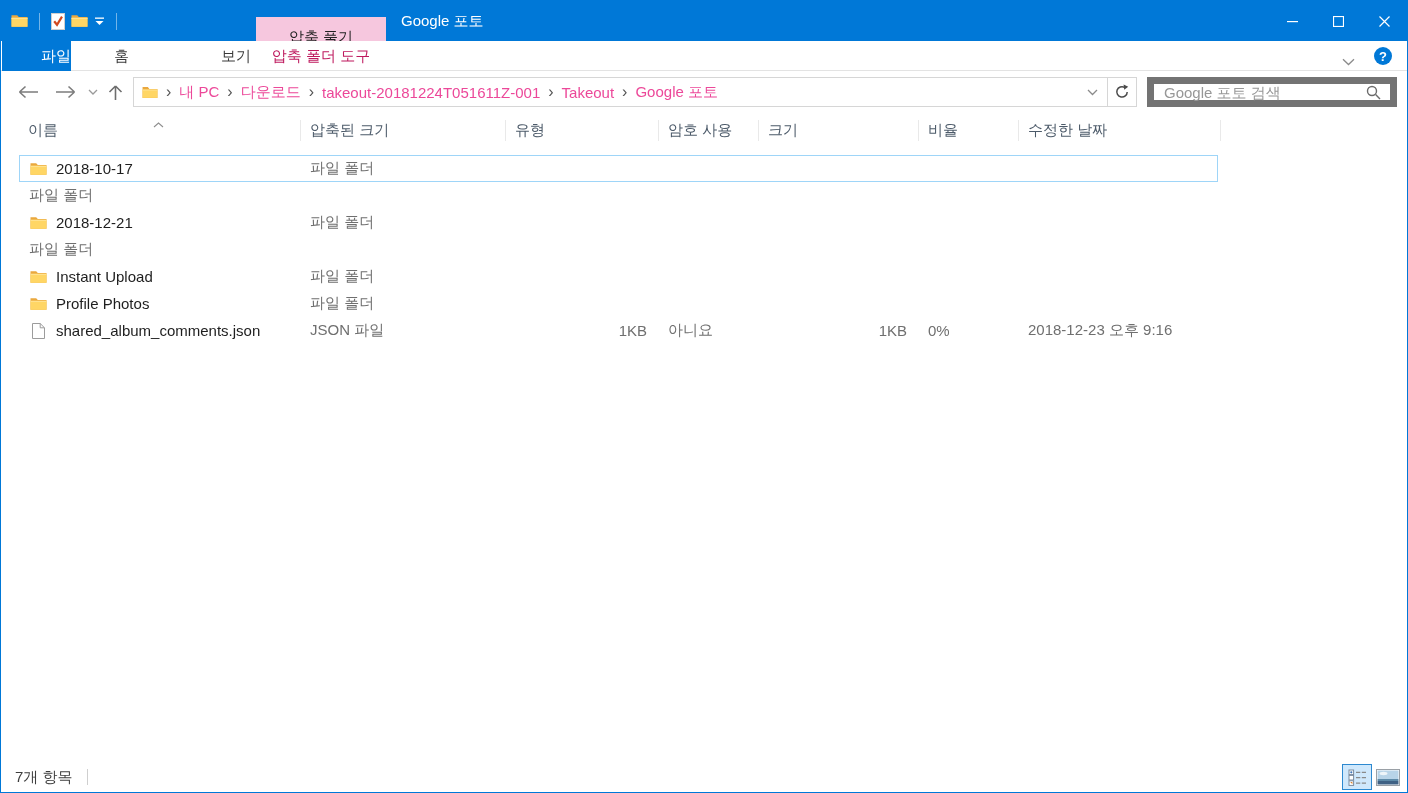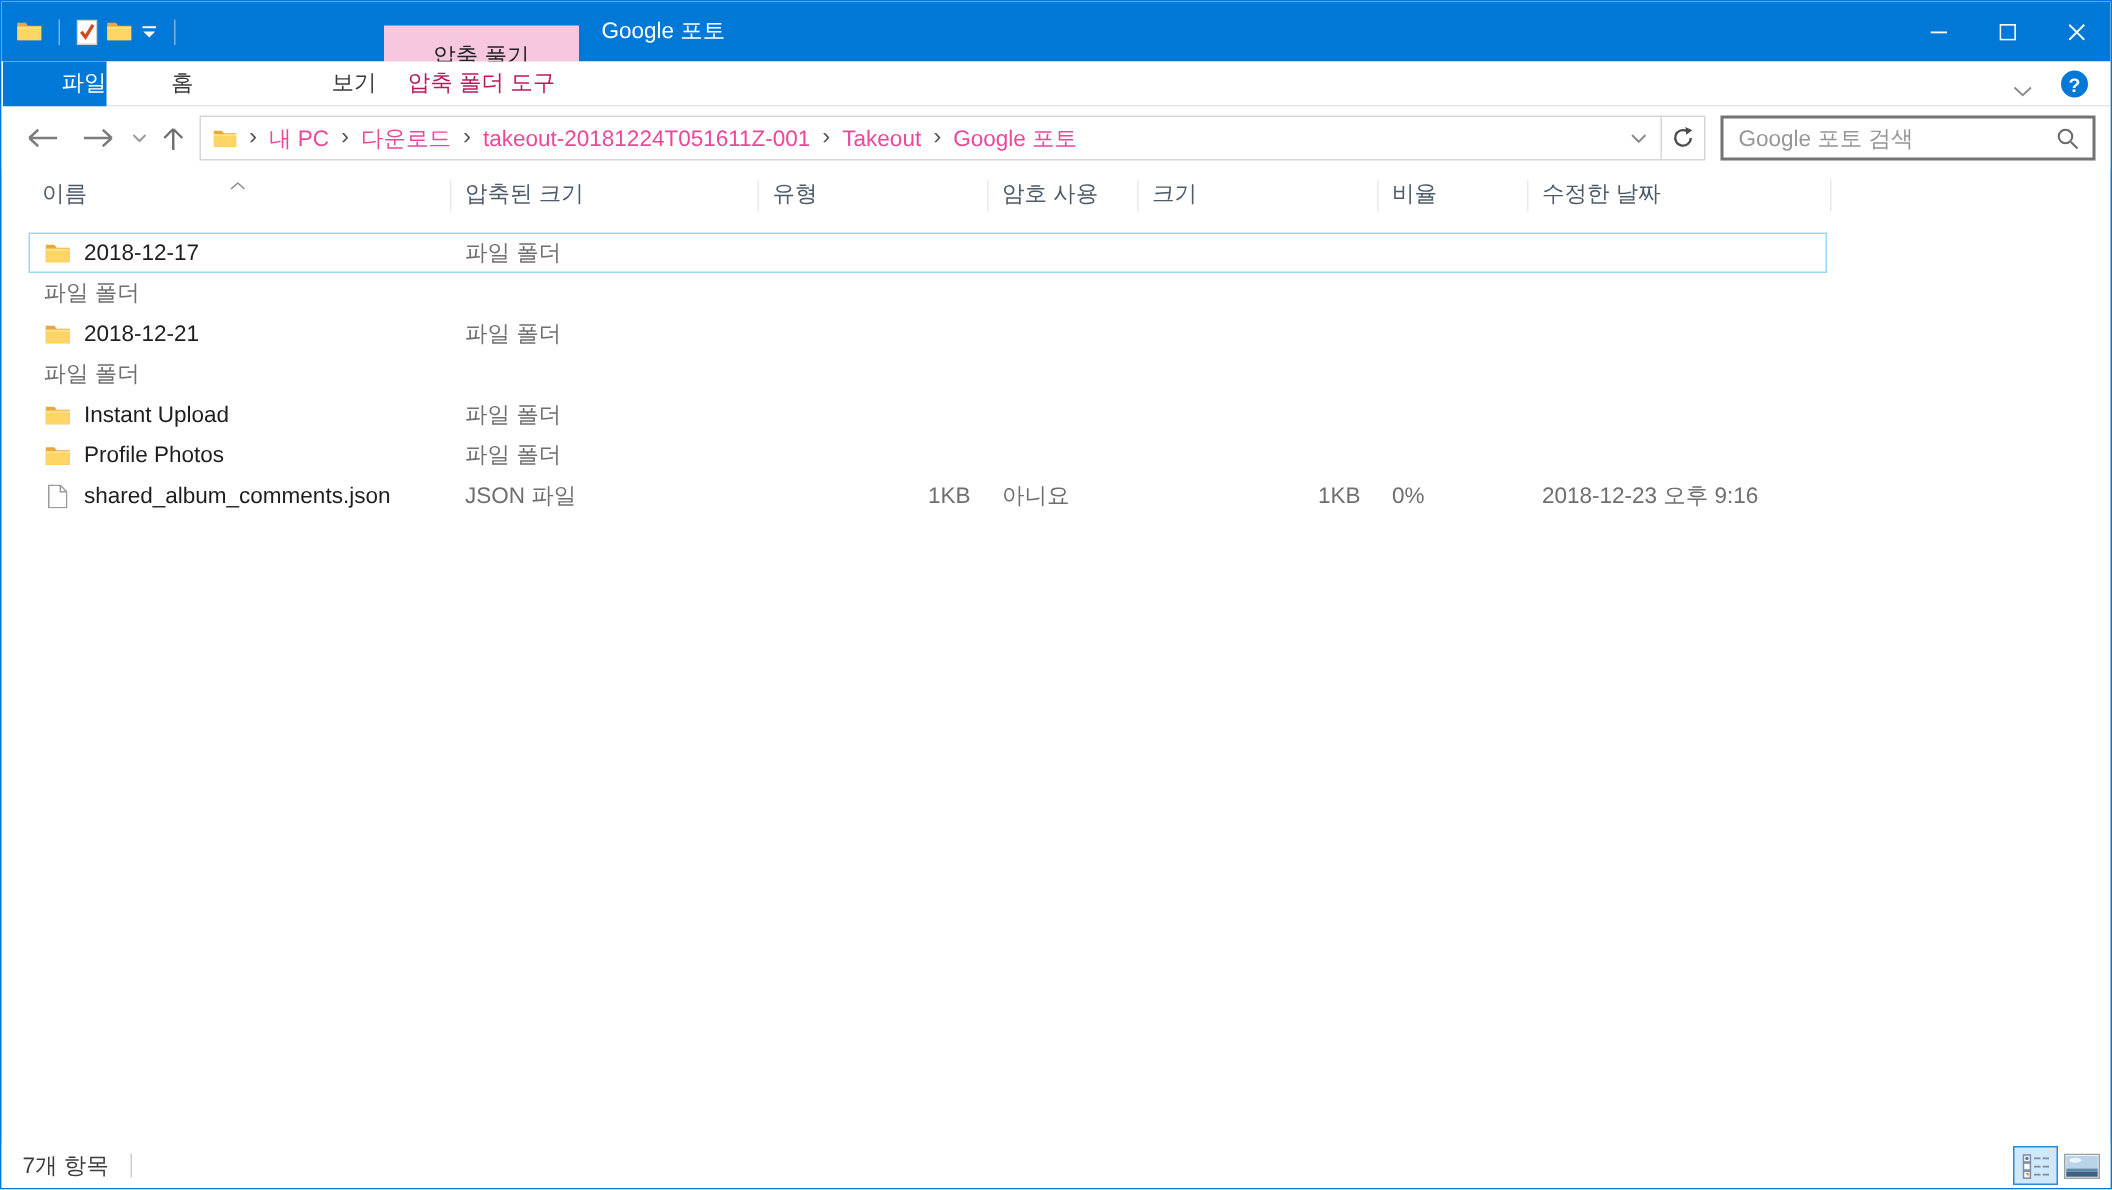--- a/index.html
+++ b/index.html
@@ -34,21 +34,21 @@
   .nav-hist { left:84px; width:16px; }
   .nav-up { left:102px; width:24px; }
   .address-box { position:absolute; left:132px; top:6px; width:1004px; height:30px; border:1px solid #d6d6d6; display:flex; align-items:center; background:#fff; }
   .address-box .addr-folder { margin-left:8px; display:flex; }
   .crumb-sep { color:#555; font-size:16px; margin:0 8px; }
   .crumb { color:#ec4899; font-size:15px; white-space:nowrap; }
   .addr-spacer { flex:1; }
   .addr-chev { padding:0 9px; display:flex; }
   .addr-divider { width:1px; height:28px; background:#d6d6d6; }
   .refresh-btn { width:28px; height:28px; display:flex; align-items:center; justify-content:center; }
-  .search-box { position:absolute; left:1146px; top:6px; width:250px; height:30px; border:2px solid #737373; display:flex; align-items:center; background:#fff; }
+  .search-box { position:absolute; left:1146px; top:6px; width:250px; height:30px; border:7px solid #737373; display:flex; align-items:center; background:#fff; }
   .search-box input { flex:1; border:none; outline:none; font-size:15px; padding-left:10px; color:#1d1d1d; font-family:inherit; background:transparent; }
   .search-box input::placeholder { color:#979797; }
   .search-icon { margin-right:9px; display:flex; }
 
   
   .main { position:relative; }
   .list-header { margin-left:18px; width:1202px; height:34px; display:grid; grid-template-columns:282px 205px 153px 100px 160px 100px 202px; align-items:center; font-size:15px; color:#4d5b6a; position:relative; }
   .hcell { position:relative; height:34px; line-height:34px; padding-left:9px; white-space:nowrap; }
   .hcell::after { content:''; position:absolute; right:0; top:7px; width:1px; height:21px; background:#e9e9e9; }
   .sort-caret { position:absolute; left:134px; top:1px; }
@@ -228,21 +228,21 @@
     <div class="rows" id="rows">
         <div class="row focused">
           <div class="cell-name">
             <span class="fic">
               <svg width="17" height="14" viewBox="0 0 17 14">
                 <path d="M0.5 1.2 L6.2 1.2 L7.8 3.1 L16.5 3.1 L16.5 12.8 L0.5 12.8 Z" fill="#eaa83e"></path>
                 <path d="M0.5 3.8 L16.5 3.8 L16.5 12.8 L0.5 12.8 Z" fill="#ffd665"></path>
                 <path d="M0.5 3.8 L16.5 3.8 L16.5 5 L0.5 5 Z" fill="#ffe28f"></path>
               </svg>
             </span>
-            <span>2018-12-17</span>
+            <span>2018-10-17</span>
           </div>
           <div class="cell">파일 폴더</div>
           <div class="cell right"></div>
           <div class="cell"></div>
           <div class="cell right"></div>
           <div class="cell"></div>
           <div class="cell"></div>
         </div>
         <div class="row">
           <div class="cell">파일 폴더</div>

